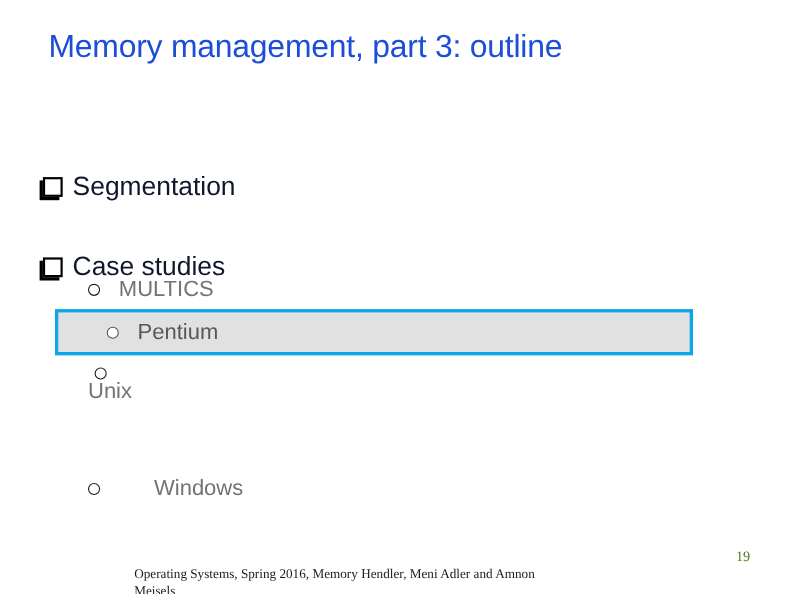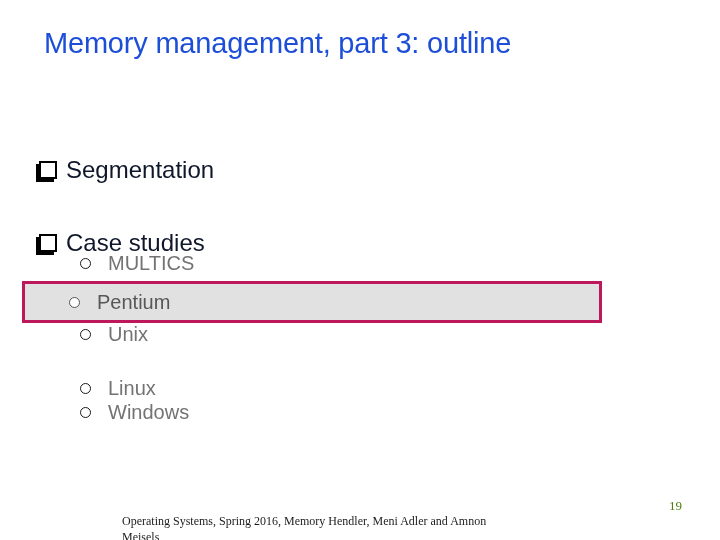--- a/index.html
+++ b/index.html
@@ -48,41 +48,41 @@
     position: absolute;
     left: 80px;
     height: 26px;
     display: flex;
     align-items: center;
     color: #737373;
     font-size: 20px;
     white-space: nowrap;
   }
   .l2-row.row-multics { top: 250px; }
-  .l2-row.row-unix    { top: 321px; }
+  .l2-row.row-unix    { top: 334px; flex-direction: column; }
   .l2-row.row-linux   { top: 375px; }
-  .l2-row.row-windows { top: 399px; }
+  .l2-row.row-windows { top: 431px; gap: 32px; }
   .circ-bullet {
     display: inline-block;
     width: 9px;
     height: 9px;
     border: 1.5px solid #1a1a1a;
     border-radius: 50%;
     background: #ffffff;
     margin-right: 17px;
     flex: 0 0 auto;
   }
   .highlight-box {
     position: absolute;
-    left: 22px;
+    left: 50px;
     top: 281px;
     width: 574px;
     height: 36px;
     background: #e1e1e1;
-    border: 3px solid #be185d;
+    border: 3px solid #0ea5e9;
     display: flex;
     align-items: center;
   }
   .highlight-box .l2-inner {
     display: flex;
     align-items: center;
     margin-left: 44px;
     color: #575757;
     font-size: 20px;
     white-space: nowrap;
@@ -134,24 +134,20 @@
       <span class="circ-bullet"></span>
       <span>Pentium</span>
     </div>
   </div>
 
   <div class="l2-row row-unix">
     <span class="circ-bullet"></span>
     <span>Unix</span>
   </div>
 
-  <div class="l2-row row-linux">
-    <span class="circ-bullet"></span>
-    <span>Linux</span>
-  </div>
 
   <div class="l2-row row-windows">
     <span class="circ-bullet"></span>
     <span>Windows</span>
   </div>
 
   <div class="footer">
     <div>Operating Systems, Spring 2016, Memory Hendler, Meni Adler and Amnon</div>
     <div>Meisels</div>
   </div>

